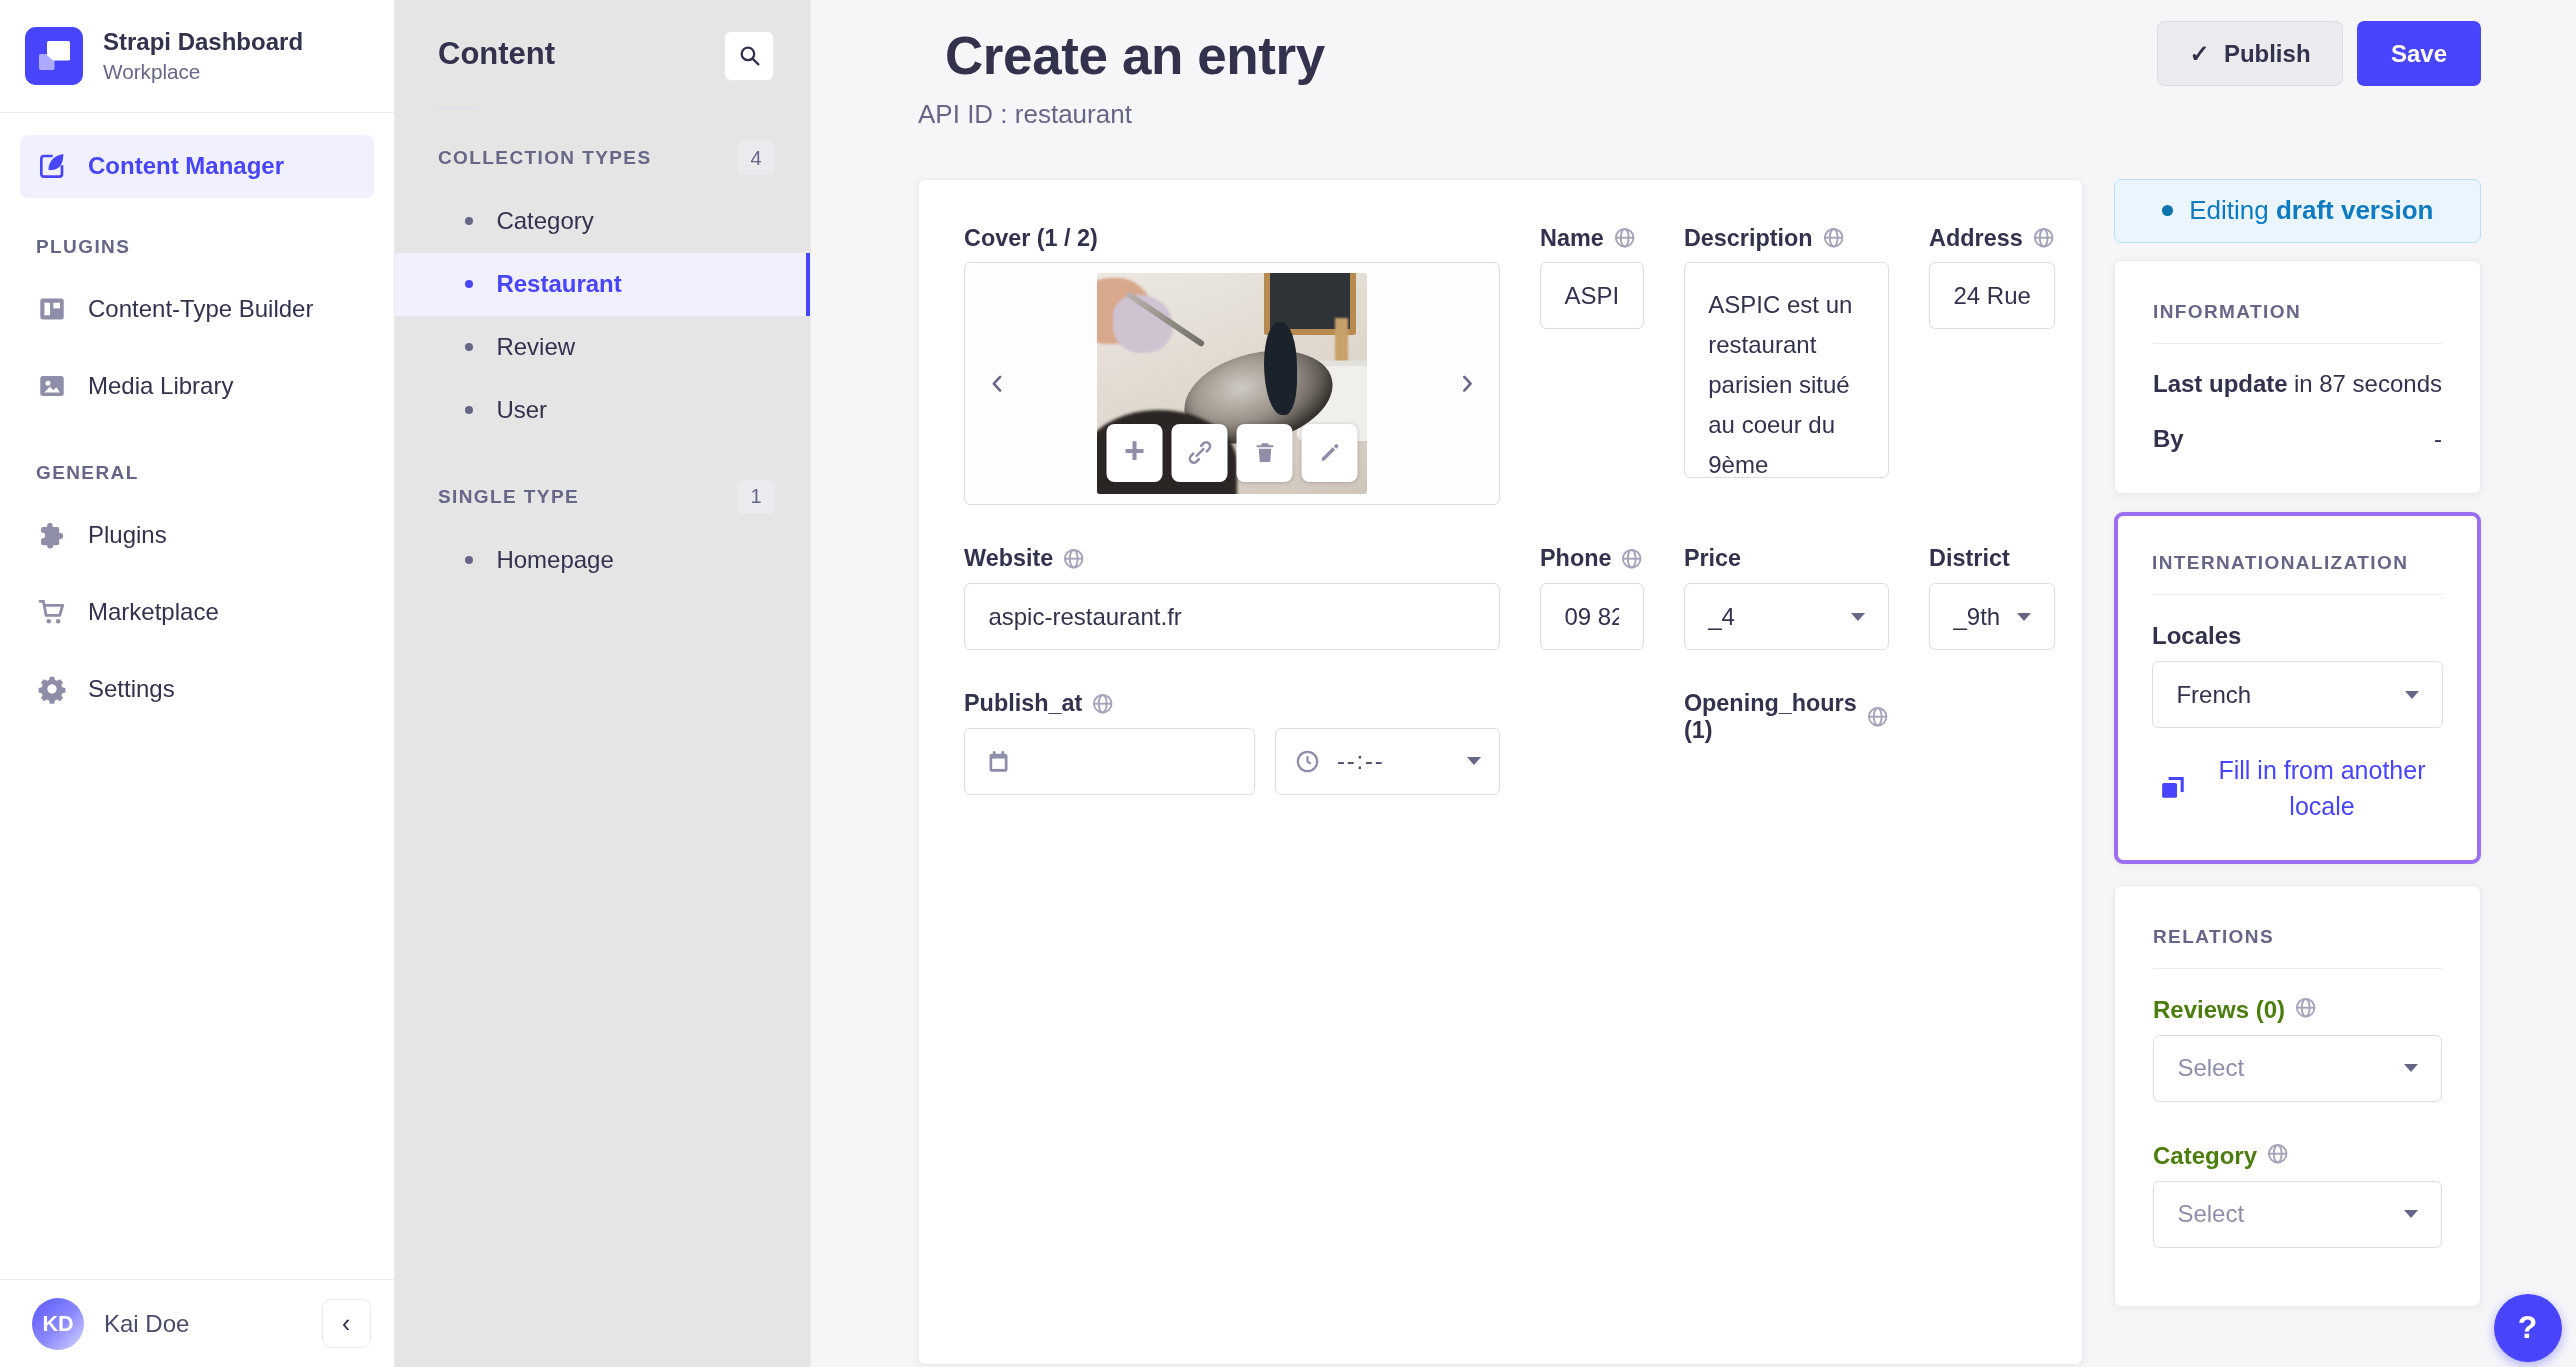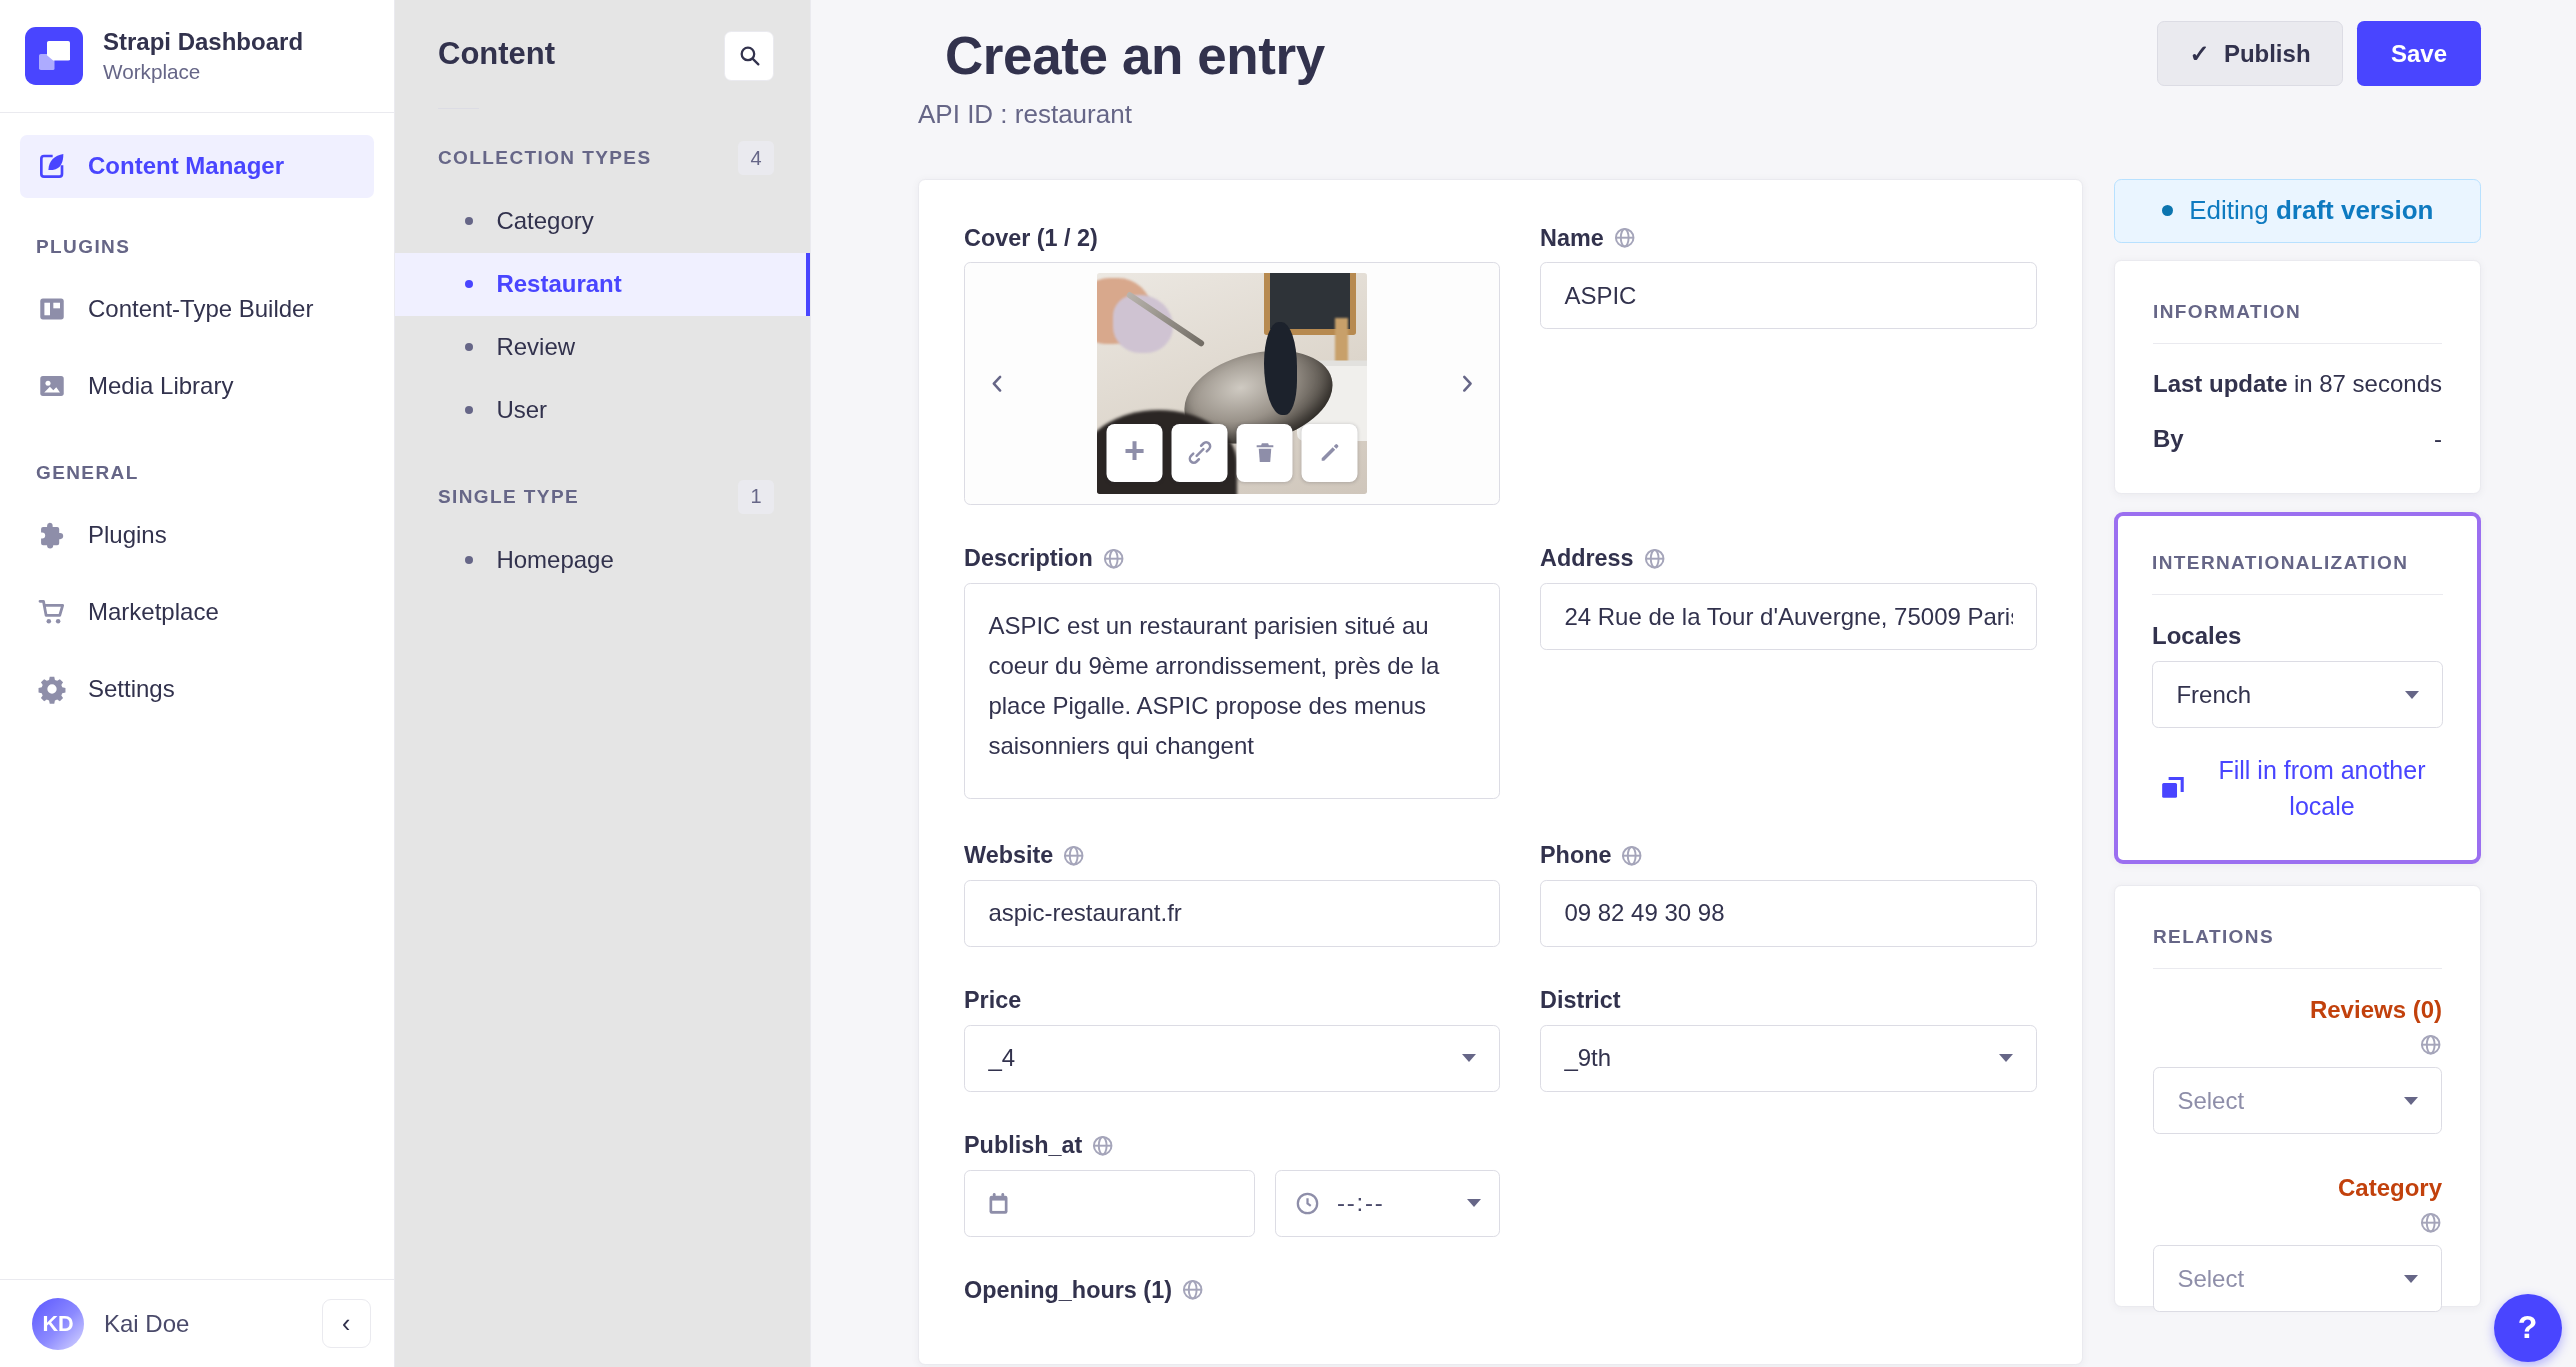--- a/index.html
+++ b/index.html
@@ -94,21 +94,21 @@
   .btn-publish { background:#eaeaef; color:#32324d; padding:0 31px; gap:14.4px; border:0.9px solid #dcdce4; }
   .btn-save { background:#4945ff; color:#ffffff; padding:0 34px; }
 
   .work-row { display:flex; align-items:flex-start; gap:31px; margin-top:49px; }
 
   .card {
     background:#ffffff; border:0.9px solid #eaeaef; border-radius:7.2px;
     box-shadow:0 1.8px 9px rgba(33,33,52,.05);
   }
   .form-card { width:1165px; height:1186px; padding:45px; }
-  .form-grid { display:grid; grid-template-columns:1fr 1fr; column-gap:40px; row-gap:43px; align-items:start;gap:40px; }
+  .form-grid { display:grid; grid-template-columns:1fr 1fr 1fr 1fr; column-gap:40px; row-gap:43px; align-items:start;gap:40px; }
   .field { align-self:start; }
   .field-label { display:flex; align-items:center; gap:9px; font-size:23.4px; font-weight:700; color:#32324d; margin-bottom:10.8px; }
   .input {
     width:100%; height:67px; border:1.8px solid #dcdce4; border-radius:6.3px; background:#fff;
     font-family:inherit; font-size:24px; color:#32324d; padding:0 23.4px; outline:none;
   }
   .textarea {
     width:100%; height:216px; border:1.8px solid #dcdce4; border-radius:6.3px; background:#fff;
     font-family:inherit; font-size:24px; color:#32324d; padding:21.6px 23.4px; line-height:40px;
     resize:none; outline:none; overflow:hidden;
@@ -171,21 +171,21 @@
   .panel-divider { height:0.9px; background:#eaeaef; margin:20px 0 27px 0; }
   .kv-row { display:flex; justify-content:space-between; align-items:baseline; font-size:24px; color:#32324d; }
   .kv-row + .kv-row { margin-top:27px; }
   .kv-label { font-weight:700; }
   .kv-inline b { font-weight:700; }
   .i18n-card { border:4.5px solid #9b6ff0; margin-top:18px; padding:36px 34px; border-radius:9px; }
   .loc-label { font-size:24px; font-weight:700; color:#32324d; margin:3.6px 0 10.8px 0; }
   .fill-row { display:flex; align-items:center; justify-content:center; gap:18px; margin-top:23.4px; padding:0 5.4px; cursor:pointer; }
   .fill-text { font-size:25px; color:#4945ff; text-align:center; line-height:36px; max-width:243px; }
   .rel-card { margin-top:21.6px; padding:40px 38px; height:422px; }
-  .rel-label { display:flex; align-items:flex-end; gap:9px; font-size:24px; font-weight:700; color:#c2410c; margin-bottom:10.8px;flex-direction:column; }
+  .rel-label { display:flex; align-items:flex-start; gap:9px; font-size:24px; font-weight:700; color:#4d7c0f; margin-bottom:10.8px; }
   .rel-gap { height:40px; }
   .select-placeholder { color:#8e8ea9; }
 
   .help-fab {
     position:fixed; right:14.4px; bottom:5.4px; width:68px; height:68px; border-radius:50%;
     background:#4945ff; color:#fff; font-size:32px; font-weight:700;
     display:flex; align-items:center; justify-content:center; cursor:pointer;
     box-shadow:0 3.6px 10.8px rgba(73,69,255,.4);
   }
 

